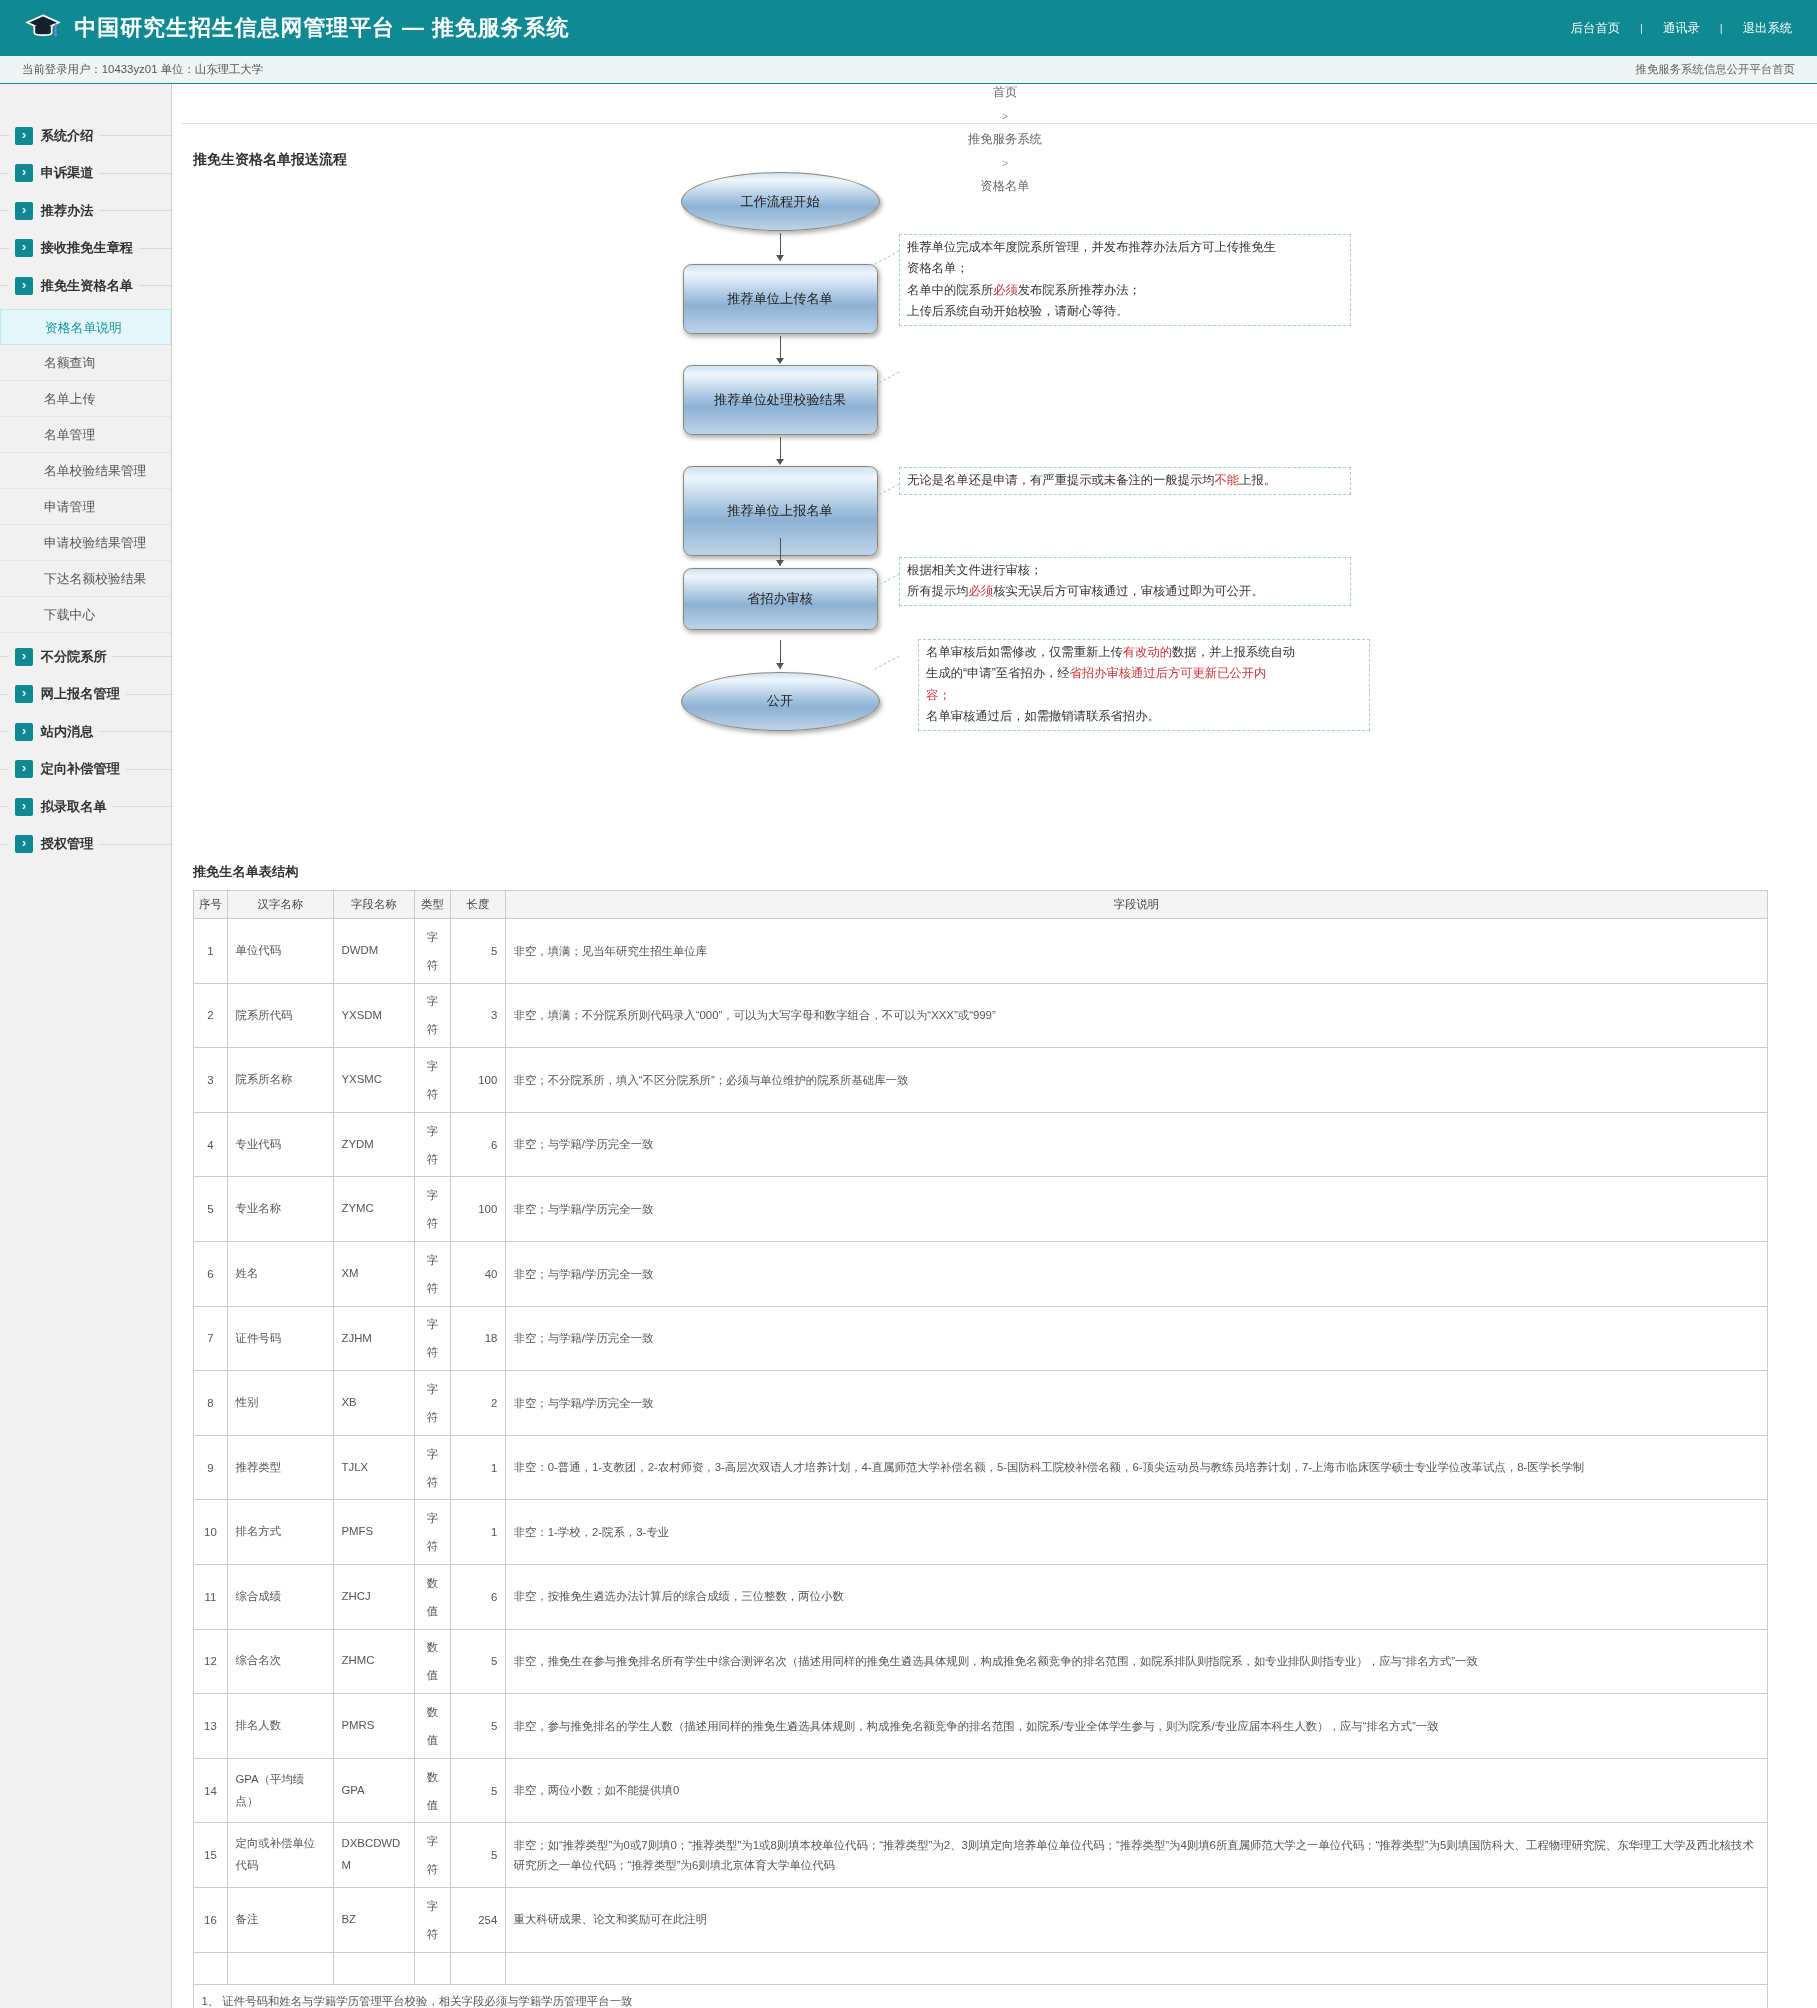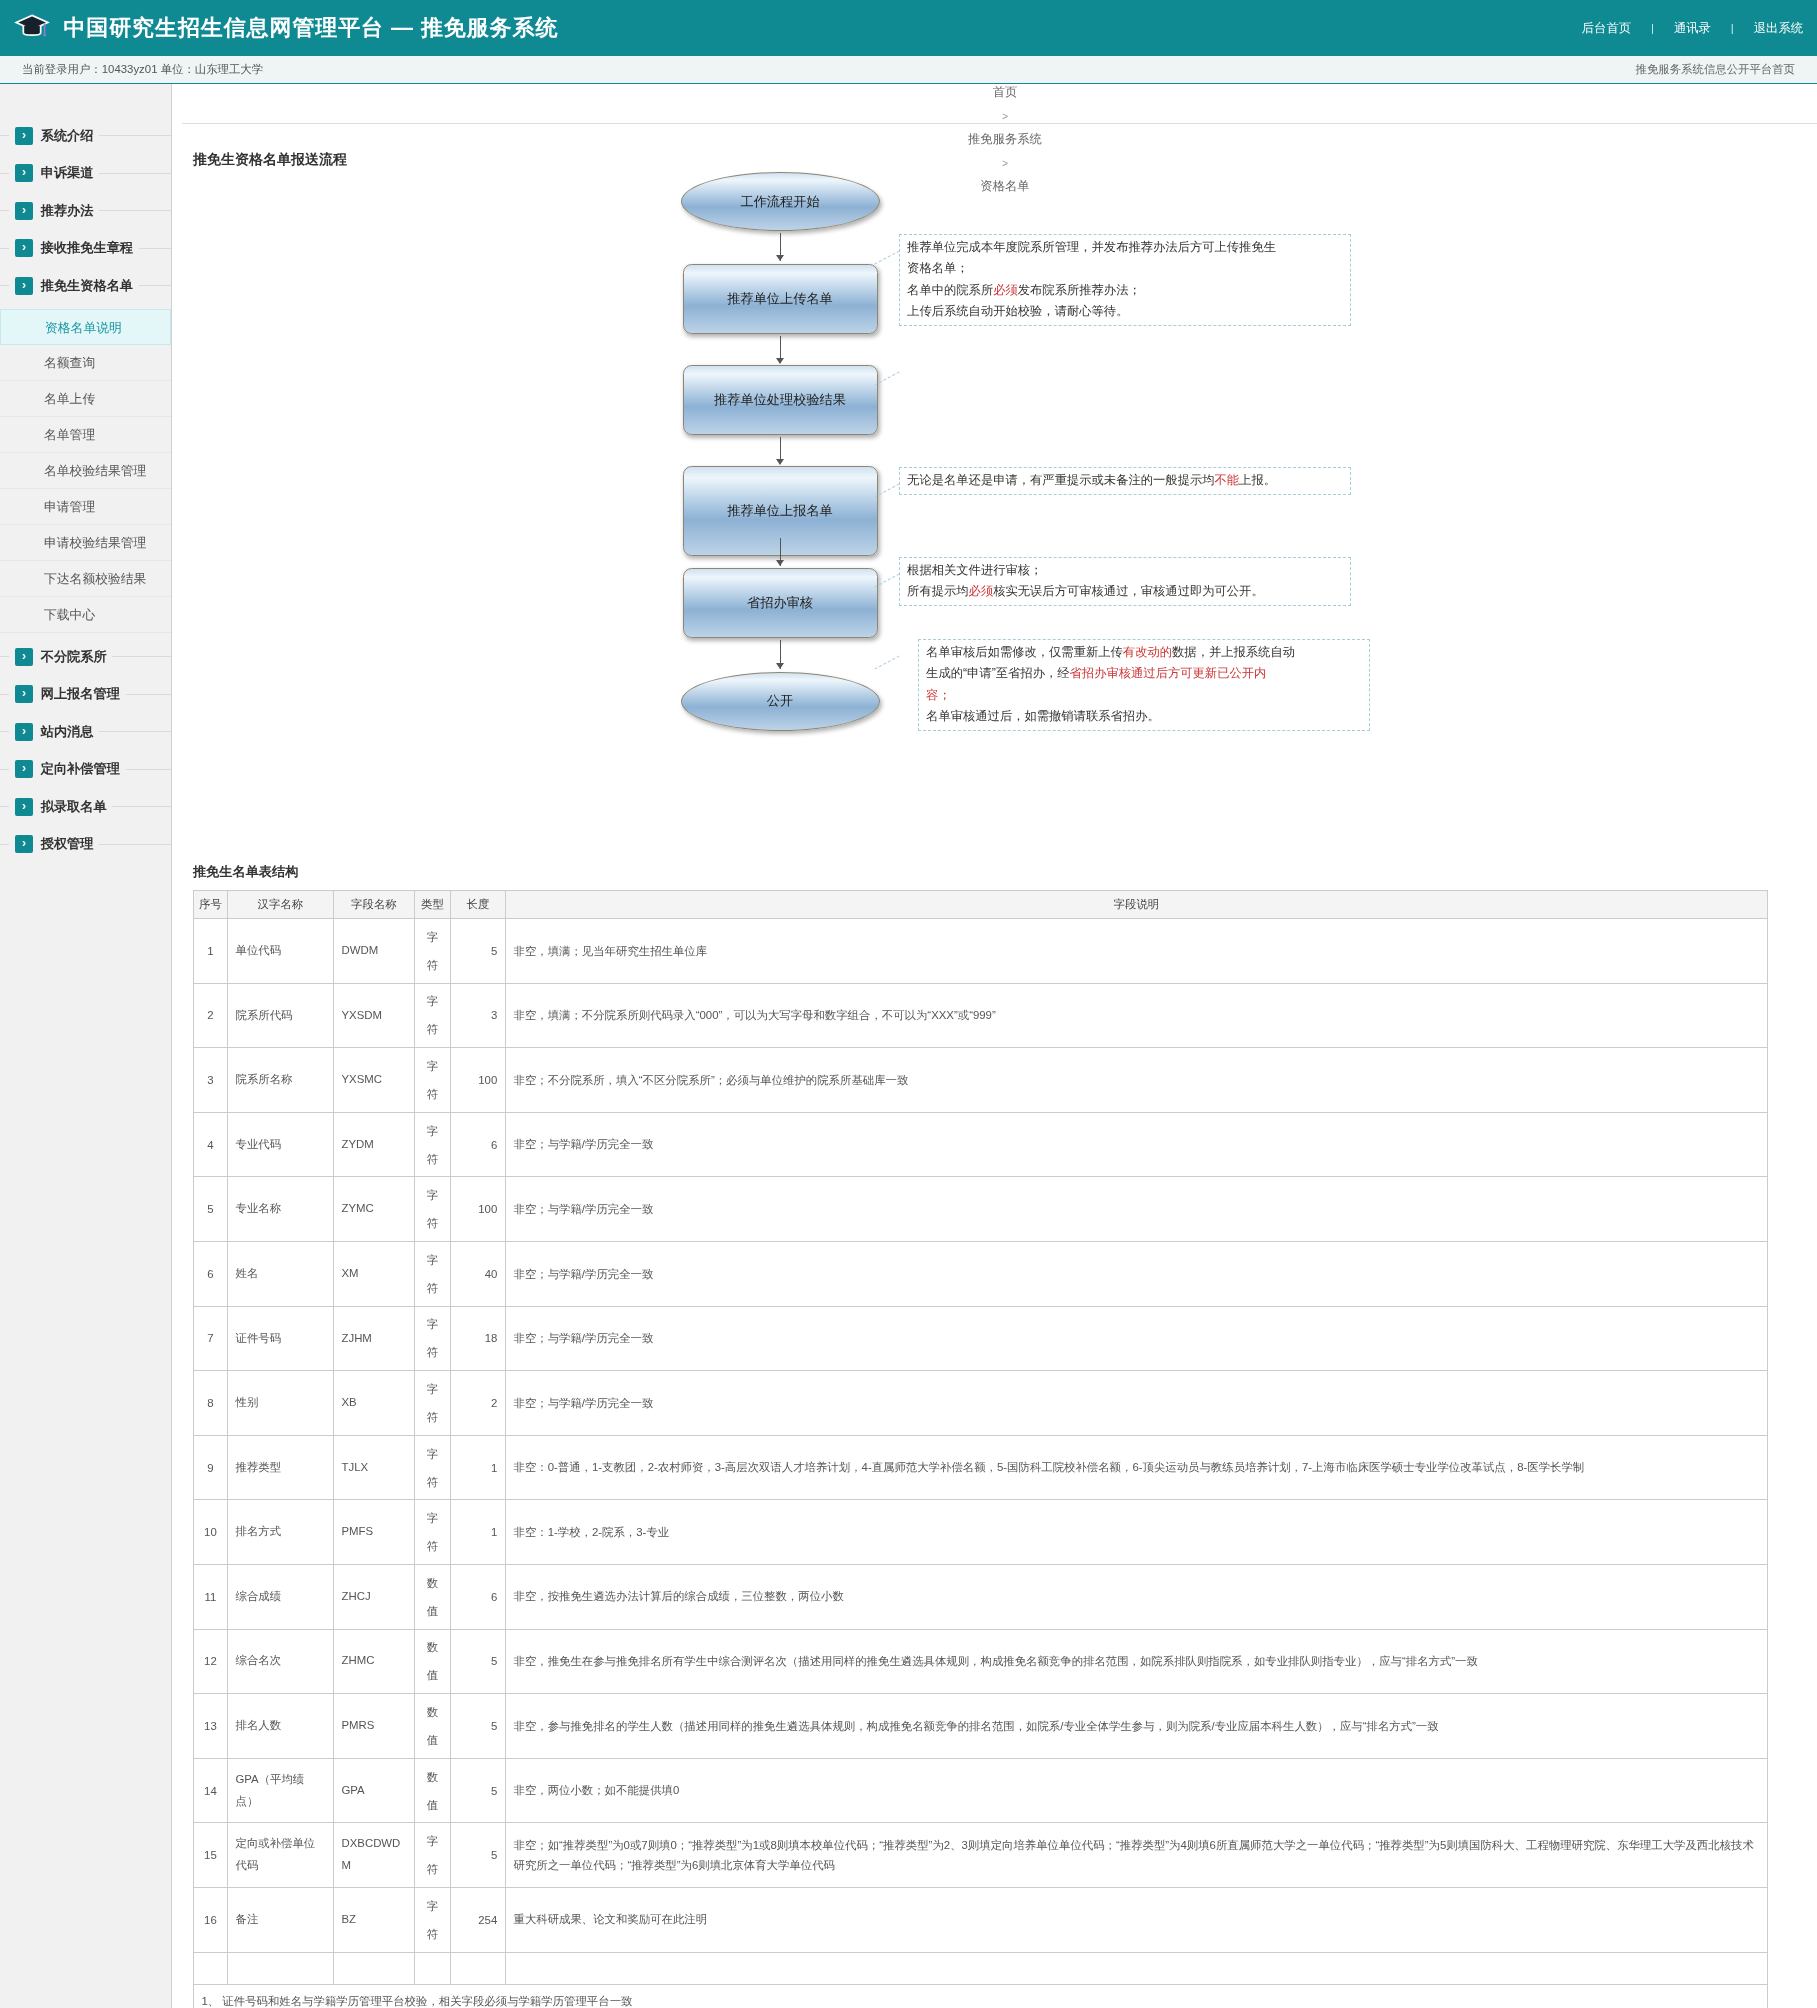--- a/index.html
+++ b/index.html
@@ -6,21 +6,21 @@
   html,body { width: 1817px; }
   body {
     min-height: 2008px;
     display: flex; flex-direction: column;
     font-family: "Liberation Sans", "DejaVu Sans", sans-serif;
     background: #fff; color: #333;
   }
   
   .app-header {
     height: 56px; background: #0F8A93;
-    display: flex; align-items: center; padding: 0 14px; gap: 11.4px;
+    display: flex; align-items: center; padding: 0 25px; gap: 11.4px;
   }
   .app-header h1 { color: #fff; font-size: 22px; font-weight: bold; letter-spacing: 0.9px; }
   .hdr-links { margin-left: auto; display: flex; align-items: center; gap: 20px; }
   .hdr-links a { color: #fff; font-size: 12.3px; text-decoration: none; }
   .hdr-links .sep { color: #cfe9ec; font-size: 11.4px; }
   .logo-box { width: 38px; height: 32px; display: flex; align-items: center; }
   
   .subbar {
     height: 28px; background: #EFF5F5; border-bottom: 1.9px solid #0F8A93;
     display: flex; align-items: center; padding: 0 22px; font-size: 11.4px; color: #555;
@@ -224,21 +224,21 @@
 
     <div class="flow" id="flow">
         <div class="flow-step ellipse" style="left: 499px; top: 3.8px; height: 59px;">工作流程开始</div>
         <div class="flow-arrow" style="left: 598px; top: 64px; height: 28px;"></div>
         <div class="flow-step box" style="left: 501px; top: 95px; height: 70px;">推荐单位上传名单</div>
         <div class="flow-arrow" style="left: 598px; top: 167px; height: 27.4px;"></div>
         <div class="flow-step box" style="left: 501px; top: 196px; height: 70px;">推荐单位处理校验结果</div>
         <div class="flow-arrow" style="left: 598px; top: 268px; height: 27.4px;"></div>
         <div class="flow-step box" style="left: 501px; top: 297px; height: 90px;">推荐单位上报名单</div>
         <div class="flow-arrow" style="left: 598px; top: 369px; height: 28px;"></div>
-        <div class="flow-step box" style="left: 501px; top: 399px; height: 70px;">省招办审核</div>
+        <div class="flow-step box" style="left: 501px; top: 399px; height: 62px;">省招办审核</div>
         <div class="flow-arrow" style="left: 598px; top: 471px; height: 29px;"></div>
         <div class="flow-step ellipse" style="left: 499px; top: 503px; height: 59px;">公开</div>
         <div class="flow-ann" style="top: 65px; left: 717px;">
           <div class="ann-line"><span>推荐单位完成本年度院系所管理，并发布推荐办法后方可上传推免生</span></div>
           <div class="ann-line"><span>资格名单；</span></div>
           <div class="ann-line"><span>名单中的院系所</span><span class="red">必须</span><span>发布院系所推荐办法；</span></div>
           <div class="ann-line"><span>上传后系统自动开始校验，请耐心等待。</span></div>
         </div>
         <div class="conn" style="left: 691px; top: 88px;"></div>
         <div class="conn" style="left: 691px; top: 209px;"></div>

